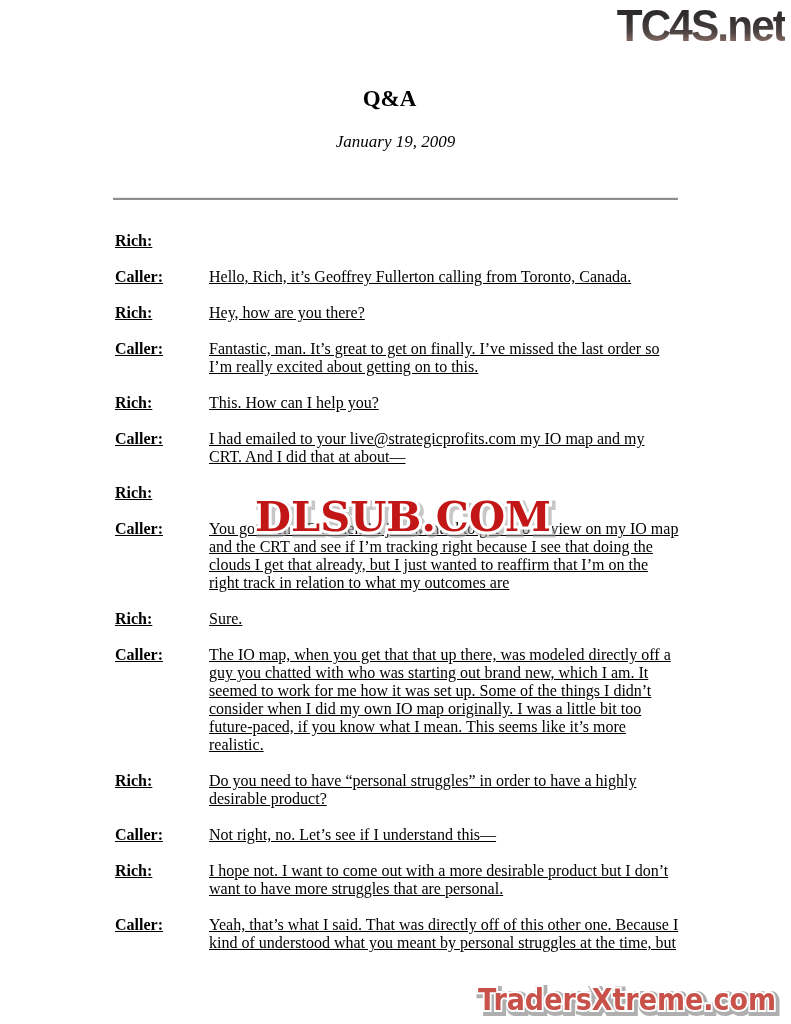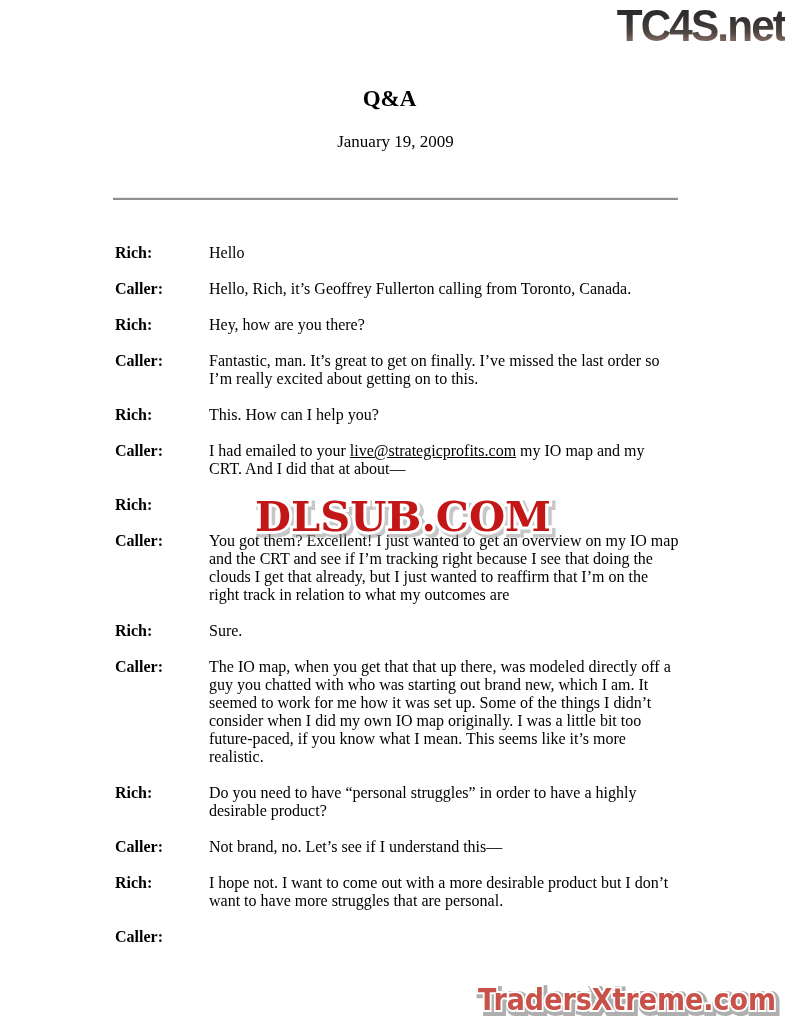--- a/index.html
+++ b/index.html
@@ -28,31 +28,32 @@
     margin: 86px 12px 0 0;
     text-align: center;
     font-size: 23px; font-weight: bold;
     line-height: 26px;
   }
   .date {
     margin: 20px 0 0 0;
     text-align: center;
     font-size: 17px;
     line-height: 20px;
+    font-style: italic;
   }
   .rule {
     margin: 45px 0 0 113px;
     width: 565px; height: 0;
     border: none;
     border-top: 1px solid #e9e9e9;
     border-bottom: 2px solid #8f8f8f;
   }
 
   .dialogue {
-    position: absolute; top: 244px; left: 115px; width: 566px;
+    position: absolute; top: 232px; left: 115px; width: 566px; text-decoration: underline;
   }
   .row {
     display: flex;
     font-size: 16px; line-height: 18px;
     margin-bottom: 18px;
     color: #000;
   }
   .row .speaker { flex: 0 0 94px; font-weight: bold; }
   .row .text { width: 470px; }
   .u { text-decoration: underline; text-align: center; }
@@ -68,21 +69,20 @@
   <div class="tc4s-logo">TC4S.net</div>
 
   <h1 class="title">Q&amp;A</h1>
   <div class="date">January 19, 2009</div>
 
   <hr class="rule">
 
   <div class="dialogue">
       <div class="row">
         <span class="speaker">Rich:</span>
-        <div class="text">Hello</div>
       </div>
       <div class="row">
         <span class="speaker">Caller:</span>
         <div class="text">Hello, Rich, it’s Geoffrey Fullerton calling from Toronto, Canada.</div>
       </div>
       <div class="row">
         <span class="speaker">Rich:</span>
         <div class="text">Hey, how are you there?</div>
       </div>
       <div class="row">
@@ -111,28 +111,29 @@
       <div class="row">
         <span class="speaker">Caller:</span>
         <div class="text">The IO map, when you get that that up there, was modeled directly off a guy you chatted with who was starting out brand new, which I am. It seemed to work for me how it was set up. Some of the things I didn’t consider when I did my own IO map originally. I was a little bit too future-paced, if you know what I mean. This seems like it’s more realistic.</div>
       </div>
       <div class="row">
         <span class="speaker">Rich:</span>
         <div class="text">Do you need to have “personal struggles” in order to have a highly desirable product?</div>
       </div>
       <div class="row">
         <span class="speaker">Caller:</span>
-        <div class="text">Not brand, no. Let’s see if I understand this—</div>
+        <div class="text">Not right, no. Let’s see if I understand this—</div>
       </div>
       <div class="row">
         <span class="speaker">Rich:</span>
         <div class="text">I hope not. I want to come out with a more desirable product but I don’t want to have more struggles that are personal.</div>
       </div>
       <div class="row">
         <span class="speaker">Caller:</span>
+        <div class="text">Yeah, that’s what I said. That was directly off of this other one. Because I kind of understood what you meant by personal struggles at the time, but</div>
       </div>
     </div>
 
   <div class="watermark">
     <svg width="322" height="58" viewBox="0 0 322 58">
       <text x="164" y="48" text-anchor="middle" font-family="DejaVu Serif, serif" font-weight="bold" font-size="41" fill="#9a9a9a" opacity="0.55" stroke="#9a9a9a" stroke-width="7" paint-order="stroke" textLength="296" lengthAdjust="spacingAndGlyphs">DLSUB.COM</text>
       <text x="161" y="45" text-anchor="middle" font-family="DejaVu Serif, serif" font-weight="bold" font-size="41" fill="#c31717" stroke="#ffffff" stroke-width="6" paint-order="stroke" textLength="296" lengthAdjust="spacingAndGlyphs">DLSUB.COM</text>
     </svg>
   </div>
 

